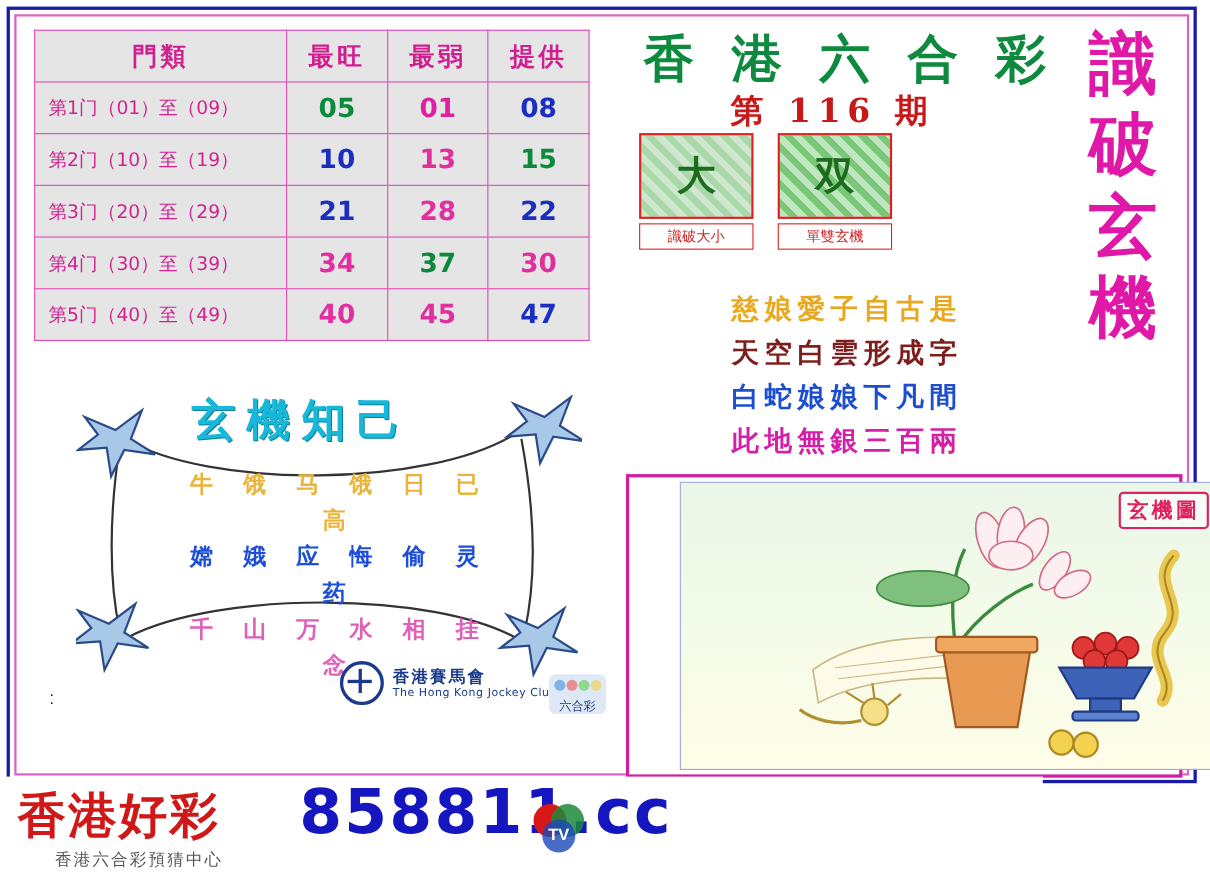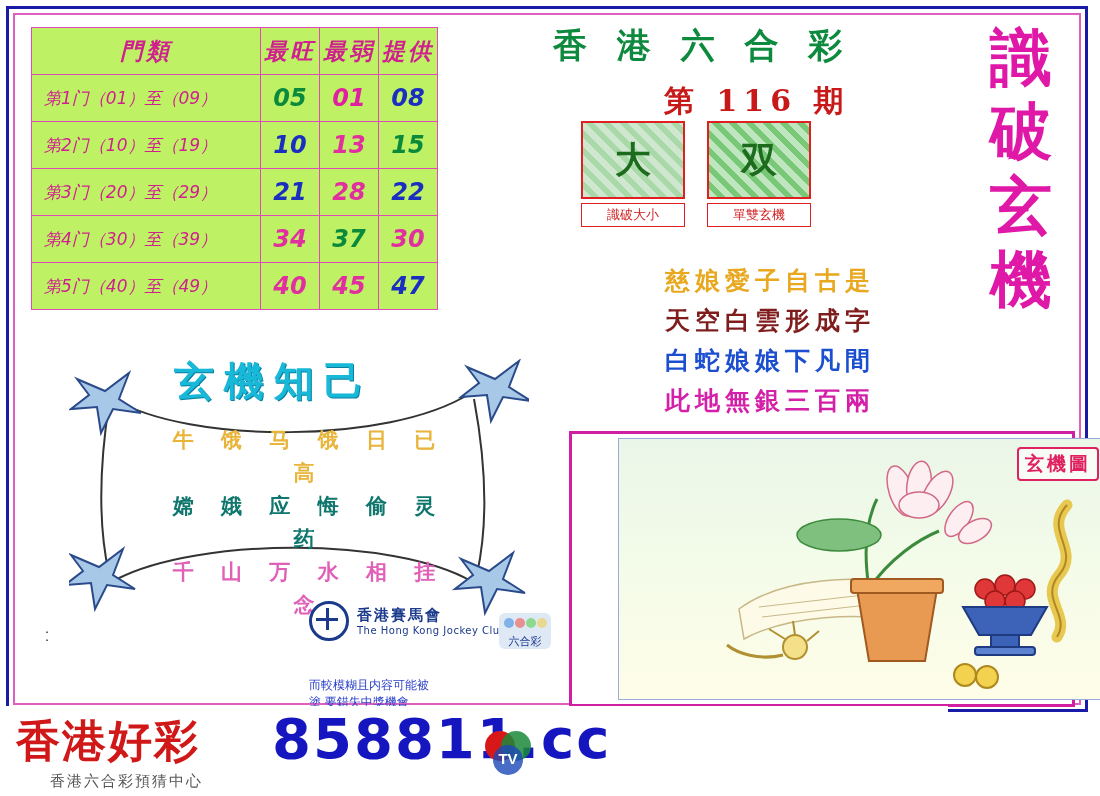--- a/index.html
+++ b/index.html
@@ -17,24 +17,23 @@
     box-sizing:border-box;
   }
   .poster-inner{
     position:absolute;left:4px;top:4px;right:4px;bottom:4px;
     border:2px solid #e060c0;
     box-sizing:border-box;
   }
 
   
   .tbl{
-    position:absolute;left:22px;top:18px;width:407px;
+    position:absolute;left:22px;top:18px;width:505px;
     border-collapse:collapse;
-    background:#bef264;
-    font-style:italic;
+    background:#e5e5e5;
   }
   .tbl td,.tbl th{
     border:1px solid #e049b8;
     height:44px;
     text-align:center;
     vertical-align:middle;
     font-family:"DejaVu Sans","Liberation Sans",sans-serif;
   }
   .tbl th{
     font-size:23px;color:#d01f8f;font-weight:bold;letter-spacing:3px;
@@ -57,21 +56,21 @@
     letter-spacing:10px;
     font-family:"DejaVu Sans","Liberation Sans",sans-serif;
     text-shadow:1px 1px 0 #0a7fa0;
   }
   .poem-box{
     position:absolute;left:150px;top:415px;width:300px;
     text-align:center;
   }
   .poem-line{font-size:21px;letter-spacing:10px;line-height:33px;font-weight:bold;}
   .pl1{color:#e8b43a;}
-  .pl2{color:#0f766e;}
+  .pl2{color:#1d4ed8;}
   .pl3{color:#3b3bd0;}
   .pl4{color:#e060b8;}
 
   .rope{position:absolute;left:60px;top:350px;width:460px;height:260px;}
 
   
   .jc{
     position:absolute;left:300px;top:592px;display:flex;align-items:center;gap:8px;
   }
   .jc-ring{
@@ -92,22 +91,22 @@
     background:#dfe9f6;border-radius:6px;color:#1b3a8c;
     font-size:11px;text-align:center;line-height:15px;padding-top:3px;box-sizing:border-box;
   }
   .warn{
     position:absolute;left:300px;top:668px;width:130px;
     font-size:12px;color:#2a3fc8;line-height:17px;
   }
 
   
   .hdr-title{
-    position:absolute;left:544px;top:14px;
-    font-size:34px;font-weight:bold;color:#0e8a3e;letter-spacing:9px;
+    position:absolute;left:576px;top:14px;
+    font-size:46px;font-weight:bold;color:#0e8a3e;letter-spacing:9px;
     font-family:"DejaVu Serif","Liberation Serif",serif;
   }
   .issue{
     position:absolute;left:655px;top:72px;
     font-size:30px;font-weight:bold;color:#c81818;letter-spacing:6px;
     font-family:"DejaVu Serif","Liberation Serif",serif;
   }
   .big-right{
     position:absolute;right:16px;top:12px;width:96px;text-align:center;
     font-size:62px;font-weight:bold;color:#e018a8;line-height:74px;
@@ -263,22 +262,20 @@
   <div class="lottery-badge">
     <svg width="44" height="14" viewBox="0 0 44 14">
       <circle cx="6" cy="7" r="5" fill="#7fb3e8"></circle>
         <circle cx="17" cy="7" r="5" fill="#e88f8f"></circle>
       <circle cx="28" cy="7" r="5" fill="#8fd88f"></circle>
         <circle cx="39" cy="7" r="5" fill="#e8d98f"></circle>
     </svg>
     <div>六合彩</div>
   </div>
 
-  <div class="warn">而較模糊且内容可能被塗
-要錯失中獎機會</div>
 
   <div class="hdr-title">香 港 六 合 彩</div>
   <div class="issue">第 116 期</div>
   <div class="big-right">識破玄機</div>
 
   <div class="thumbs">
     <div class="thumb">
       <div class="pic">
         <div class="glyph">大</div>
       </div>

